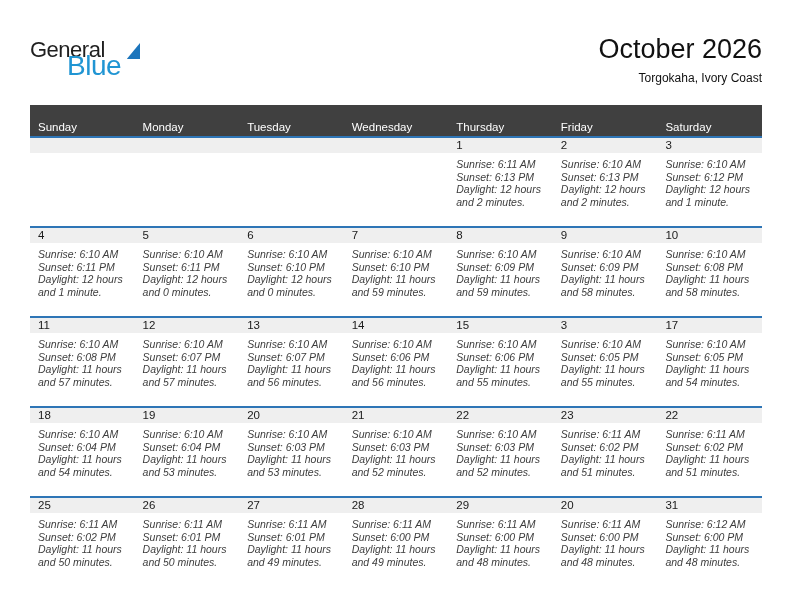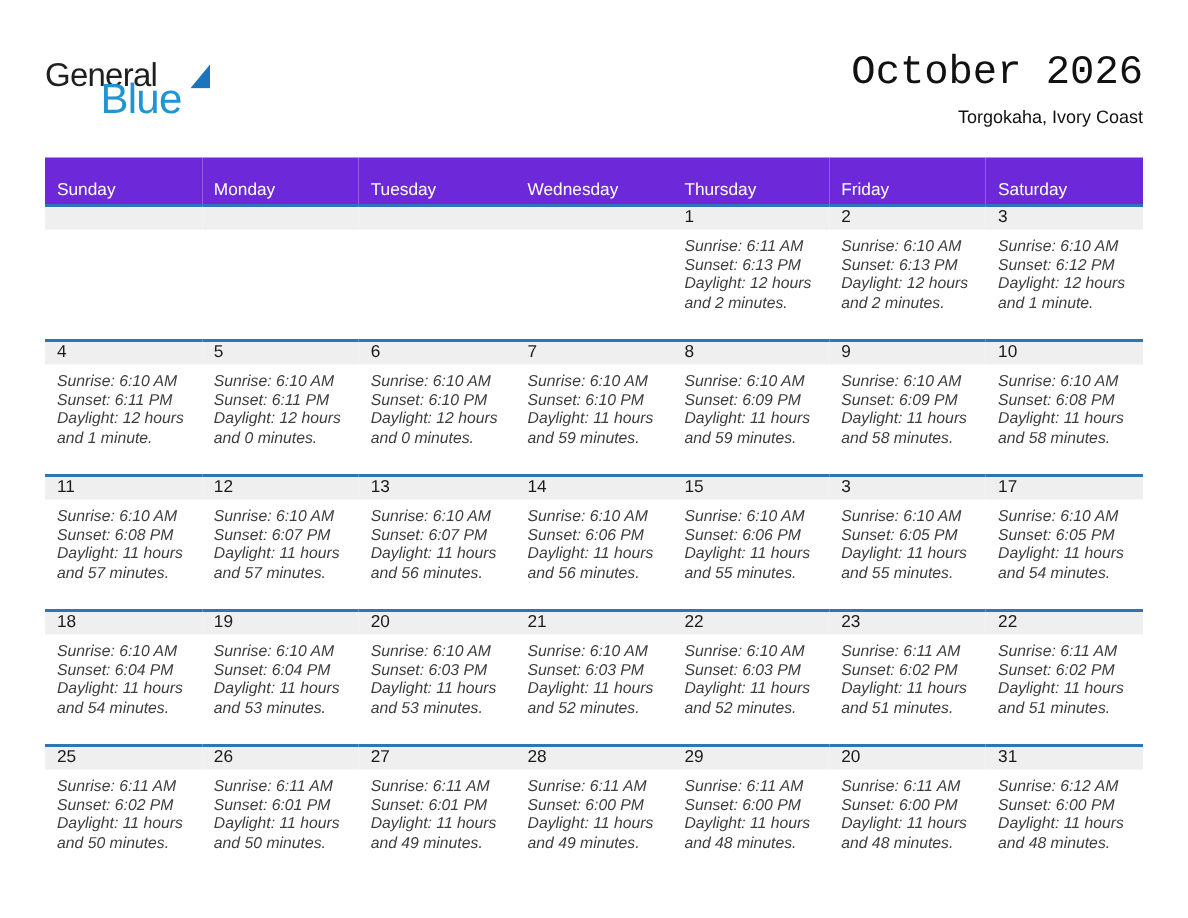--- a/index.html
+++ b/index.html
@@ -21,30 +21,30 @@
   .logo-triangle {
     width:27px; height:16px; margin-left:2px; margin-bottom:1px;
     background:#1c75bc;
     clip-path:polygon(0 100%, 100% 0, 100% 100%);
   }
   .logo-blue {
     font-size:28px; color:#2095d3; letter-spacing:-0.5px; line-height:20px;
     margin-left:37px; margin-top:-4px;
   }
   .head-right { position:absolute; right:0; top:0; text-align:right; }
-  .title { font-size:27px; color:#111; font-weight:400; line-height:30px;font-family:Liberation Mono, monospace; }
+  .title { font-size:27px; color:#111; font-weight:400; line-height:30px; }
   .subtitle { font-size:12px; color:#111; font-weight:400; margin-top:7px; }
 
   
   table.cal {
     position:absolute; left:30px; top:105px; width:732px;
     border-collapse:collapse; table-layout:fixed;
   }
   .cal thead th {
-    background:#6d28d9; color:#ffffff; font-weight:400; font-size:11.5px;
+    background:#404040; color:#ffffff; font-weight:400; font-size:11.5px;
     text-align:left; height:20px; padding:16px 8px 3px 8px;
   }
   .cal tbody tr { height:90px; border-top:2px solid #2e75b6; }
   .cal tbody td { vertical-align:top; padding:0; }
   .day-band {
     background:#efefef; height:15px; line-height:15px;
     padding:0 8px; font-size:11.5px; color:#1a1a1a;
   }
   .cell-body {
     padding:5px 8px 0 8px; font-size:10.5px; line-height:12.6px; color:#3d3d3d;font-style:italic;

